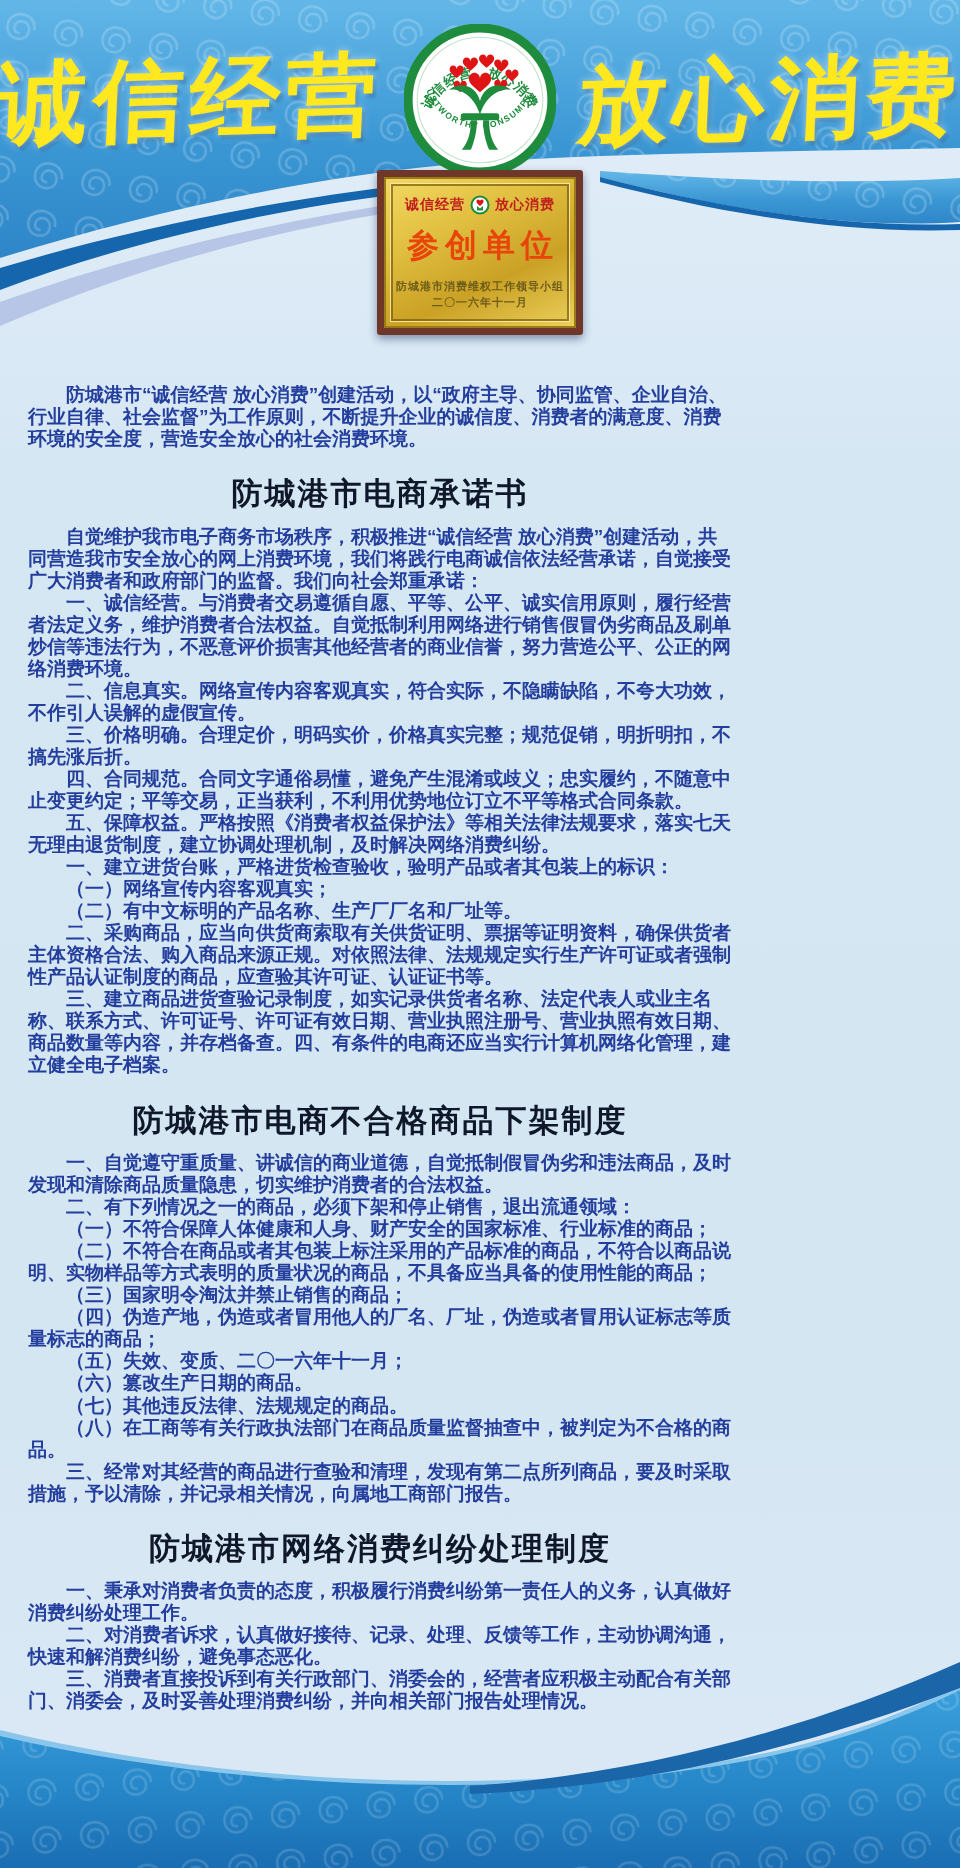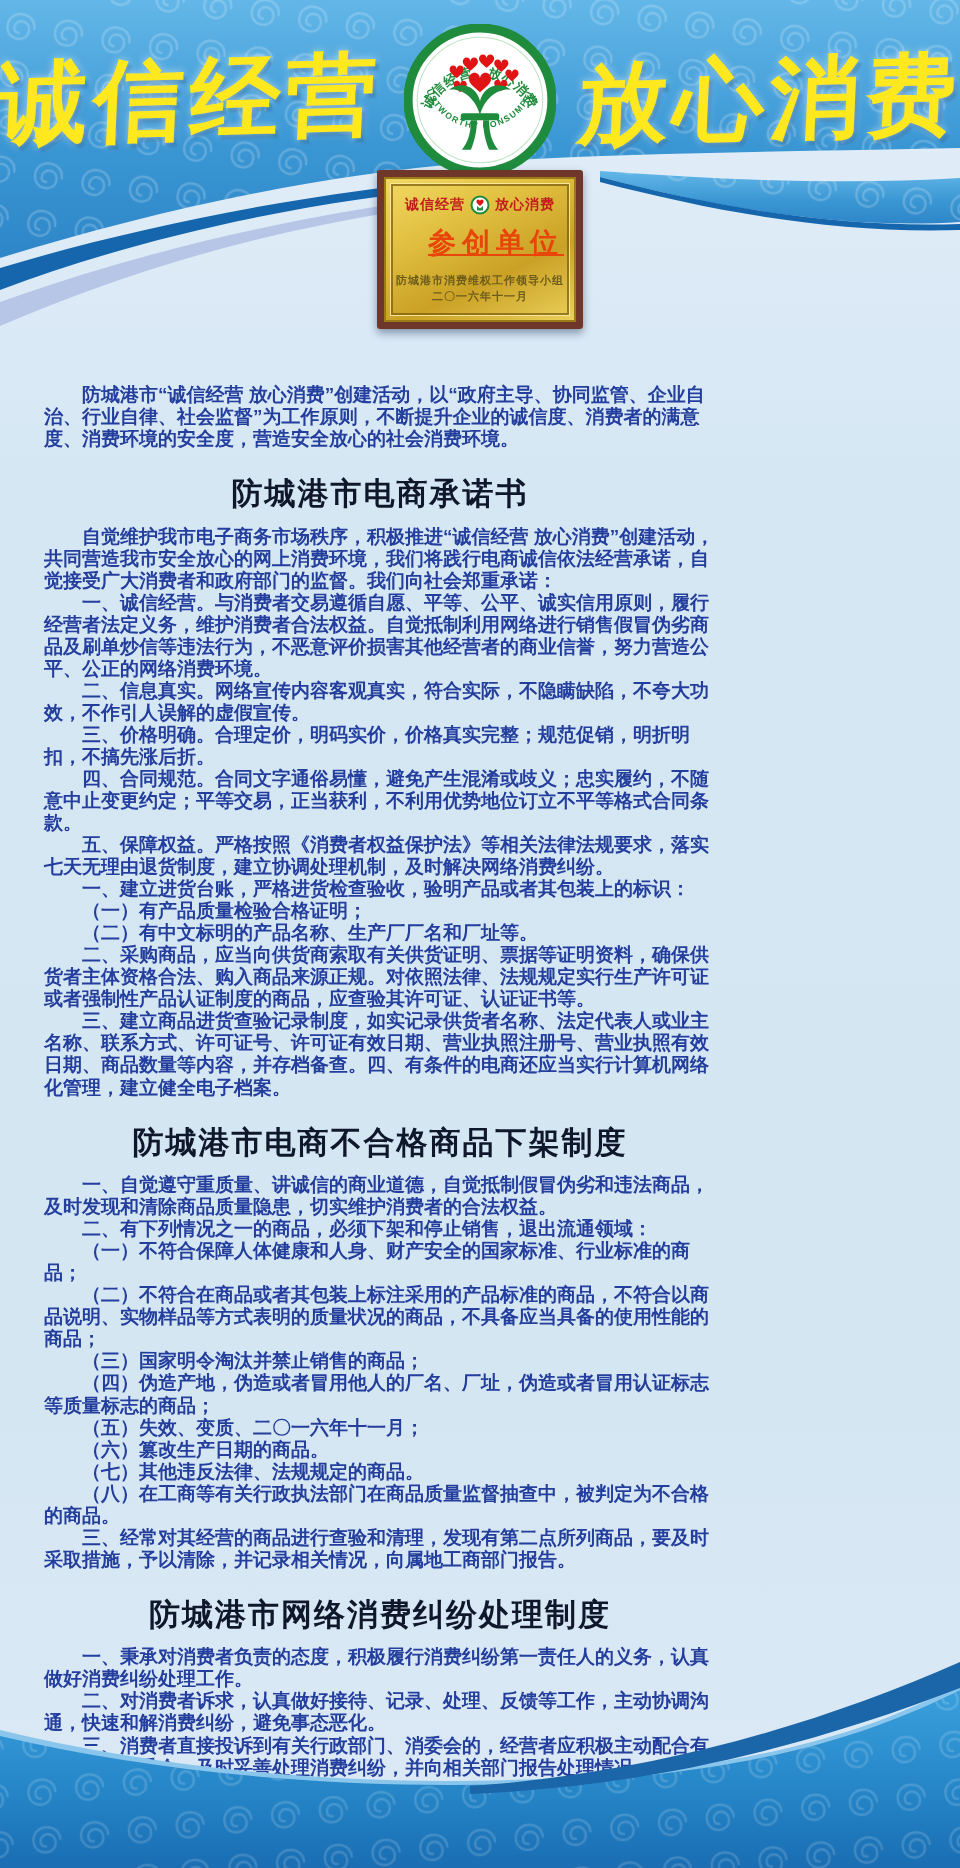--- a/index.html
+++ b/index.html
@@ -28,30 +28,30 @@
     box-shadow:0 4px 9px rgba(20,40,80,.45),inset 0 0 0 2px #9a7b17;
     padding:7px;
   }
   .plaque-inner{
     border:2px solid rgba(125,95,15,.75);outline:1px solid rgba(250,235,160,.9);
     padding:9px 3px 8px;
   }
   .plaque-row{display:flex;justify-content:center;align-items:center;gap:5px;}
   .plaque-cn{font-size:14px;font-weight:bold;color:#c01d1d;letter-spacing:1px;white-space:nowrap;}
   .plaque-title{
-    font-size:28px;font-weight:900;color:#e8450a;text-align:right;
-    letter-spacing:6px;margin:9px 0 11px;text-indent:6px;white-space:nowrap;text-decoration:underline;
+    font-size:32px;font-weight:900;color:#e8450a;text-align:center;
+    letter-spacing:6px;margin:9px 0 11px;text-indent:6px;white-space:nowrap;
   }
   .plaque-issuer,.plaque-date{
     font-size:11px;color:#6d5c1a;text-align:center;font-weight:bold;
     letter-spacing:1px;line-height:1.45;white-space:nowrap;
   }
   .content{
     position:absolute;top:362px;left:0;width:760px;box-sizing:border-box;
-    padding:22px 44px 0;color:#233e9c;font-weight:bold;
+    padding:22px 28px 0;color:#233e9c;font-weight:bold;
     font-size:19px;line-height:1.16;
   }
   .content p{margin:0;text-indent:2em;}
   .section-title{
     font-size:31px;font-weight:bold;color:#0f172a;text-align:center;
     letter-spacing:2px;margin:26px 0 14px;line-height:1.15;
   }
 </style>
 </head>
 <body>
@@ -157,21 +157,21 @@
       <p>自觉维护我市电子商务市场秩序，积极推进“诚信经营 放心消费”创建活动，共同营造我市安全放心的网上消费环境，我们将践行电商诚信依法经营承诺，自觉接受广大消费者和政府部门的监督。我们向社会郑重承诺：</p>
       <p>一、诚信经营。与消费者交易遵循自愿、平等、公平、诚实信用原则，履行经营者法定义务，维护消费者合法权益。自觉抵制利用网络进行销售假冒伪劣商品及刷单炒信等违法行为，不恶意评价损害其他经营者的商业信誉，努力营造公平、公正的网络消费环境。</p>
       <p>二、信息真实。网络宣传内容客观真实，符合实际，不隐瞒缺陷，不夸大功效，不作引人误解的虚假宣传。</p>
       <p>三、价格明确。合理定价，明码实价，价格真实完整；规范促销，明折明扣，不搞先涨后折。</p>
       <p>四、合同规范。合同文字通俗易懂，避免产生混淆或歧义；忠实履约，不随意中止变更约定；平等交易，正当获利，不利用优势地位订立不平等格式合同条款。</p>
       <p>五、保障权益。严格按照《消费者权益保护法》等相关法律法规要求，落实七天无理由退货制度，建立协调处理机制，及时解决网络消费纠纷。</p>
     </section>
 
     <section>
       <p>一、建立进货台账，严格进货检查验收，验明产品或者其包装上的标识：</p>
-      <p>（一）有产品质量检验合格证明；</p>
+      <p>（一）网络宣传内容客观真实；</p>
       <p>（二）有中文标明的产品名称、生产厂厂名和厂址等。</p>
       <p>二、采购商品，应当向供货商索取有关供货证明、票据等证明资料，确保供货者主体资格合法、购入商品来源正规。对依照法律、法规规定实行生产许可证或者强制性产品认证制度的商品，应查验其许可证、认证证书等。</p>
       <p>三、建立商品进货查验记录制度，如实记录供货者名称、法定代表人或业主名称、联系方式、许可证号、许可证有效日期、营业执照注册号、营业执照有效日期、商品数量等内容，并存档备查。四、有条件的电商还应当实行计算机网络化管理，建立健全电子档案。</p>
     </section>
 
     <section>
       <h2 class="section-title">防城港市电商不合格商品下架制度</h2>
       <p>一、自觉遵守重质量、讲诚信的商业道德，自觉抵制假冒伪劣和违法商品，及时发现和清除商品质量隐患，切实维护消费者的合法权益。</p>
       <p>二、有下列情况之一的商品，必须下架和停止销售，退出流通领域：</p>
       <p>（一）不符合保障人体健康和人身、财产安全的国家标准、行业标准的商品；</p>

